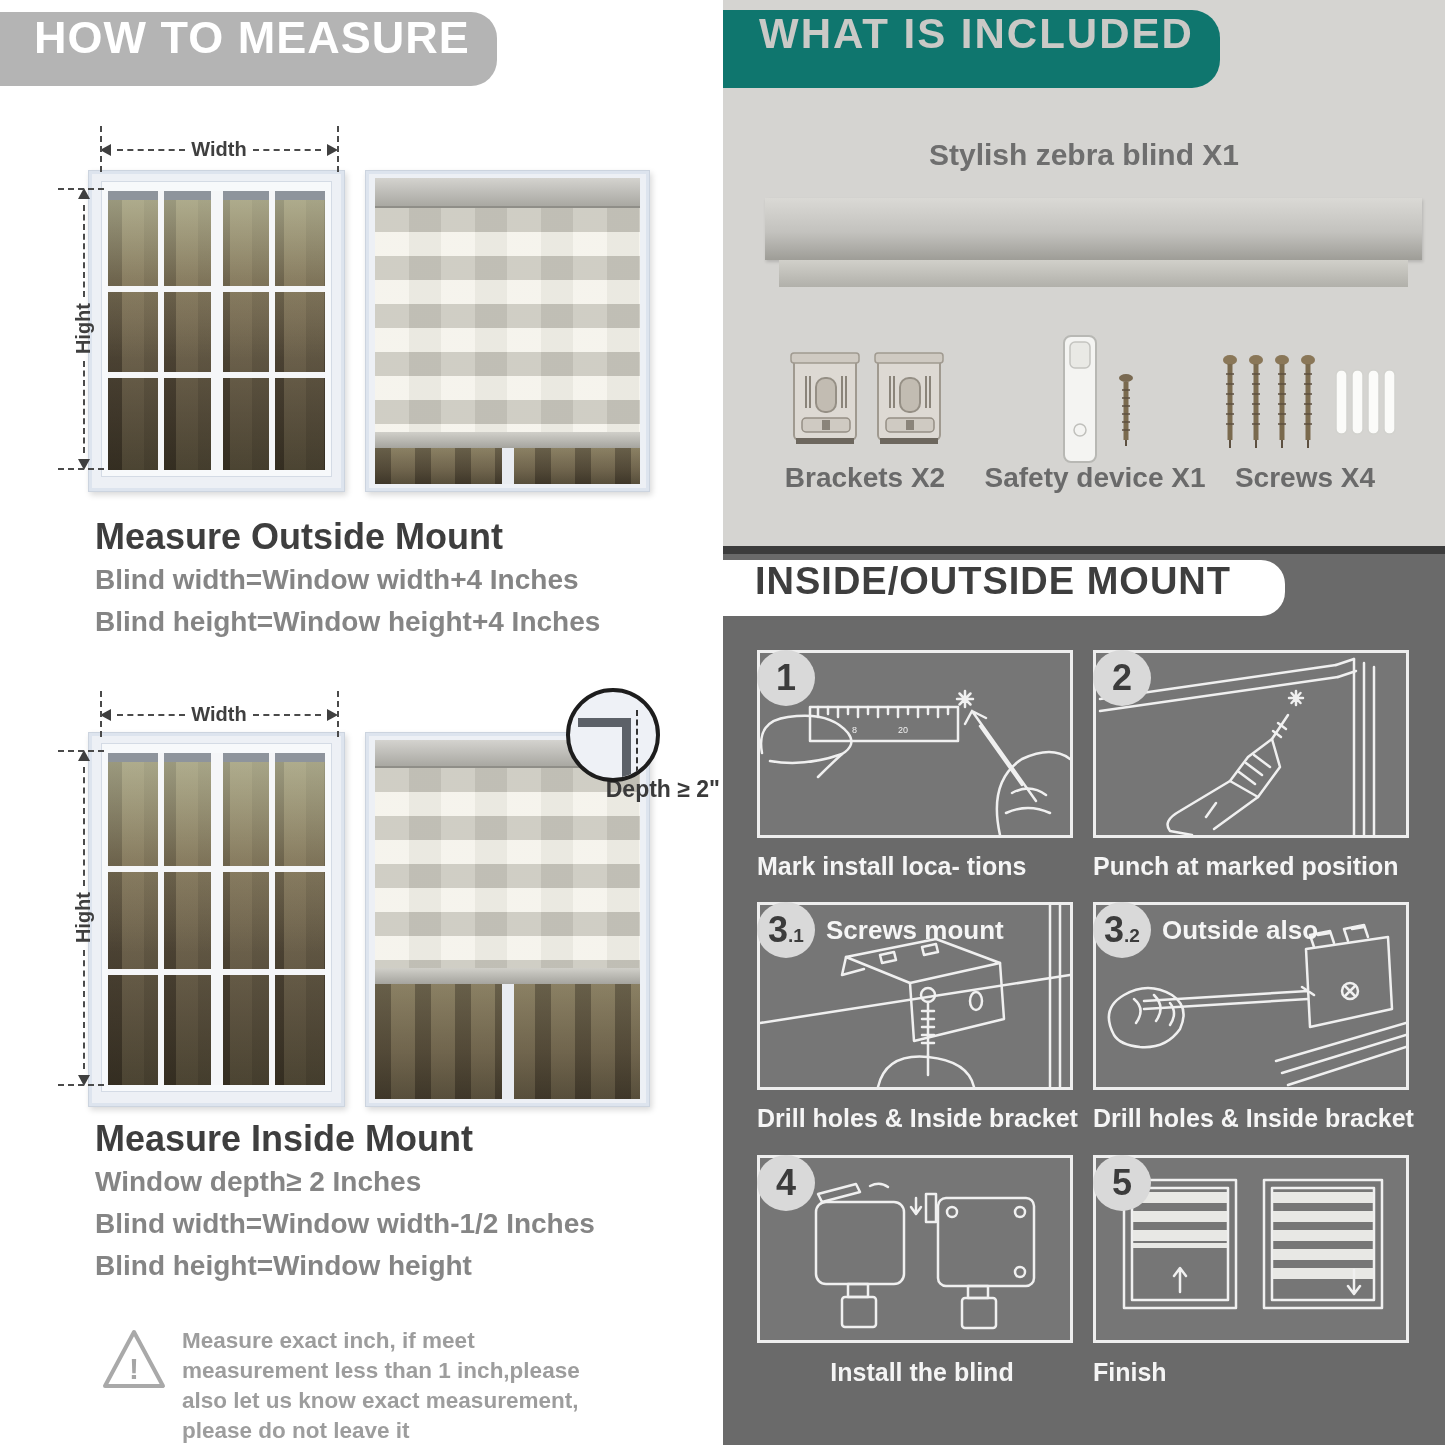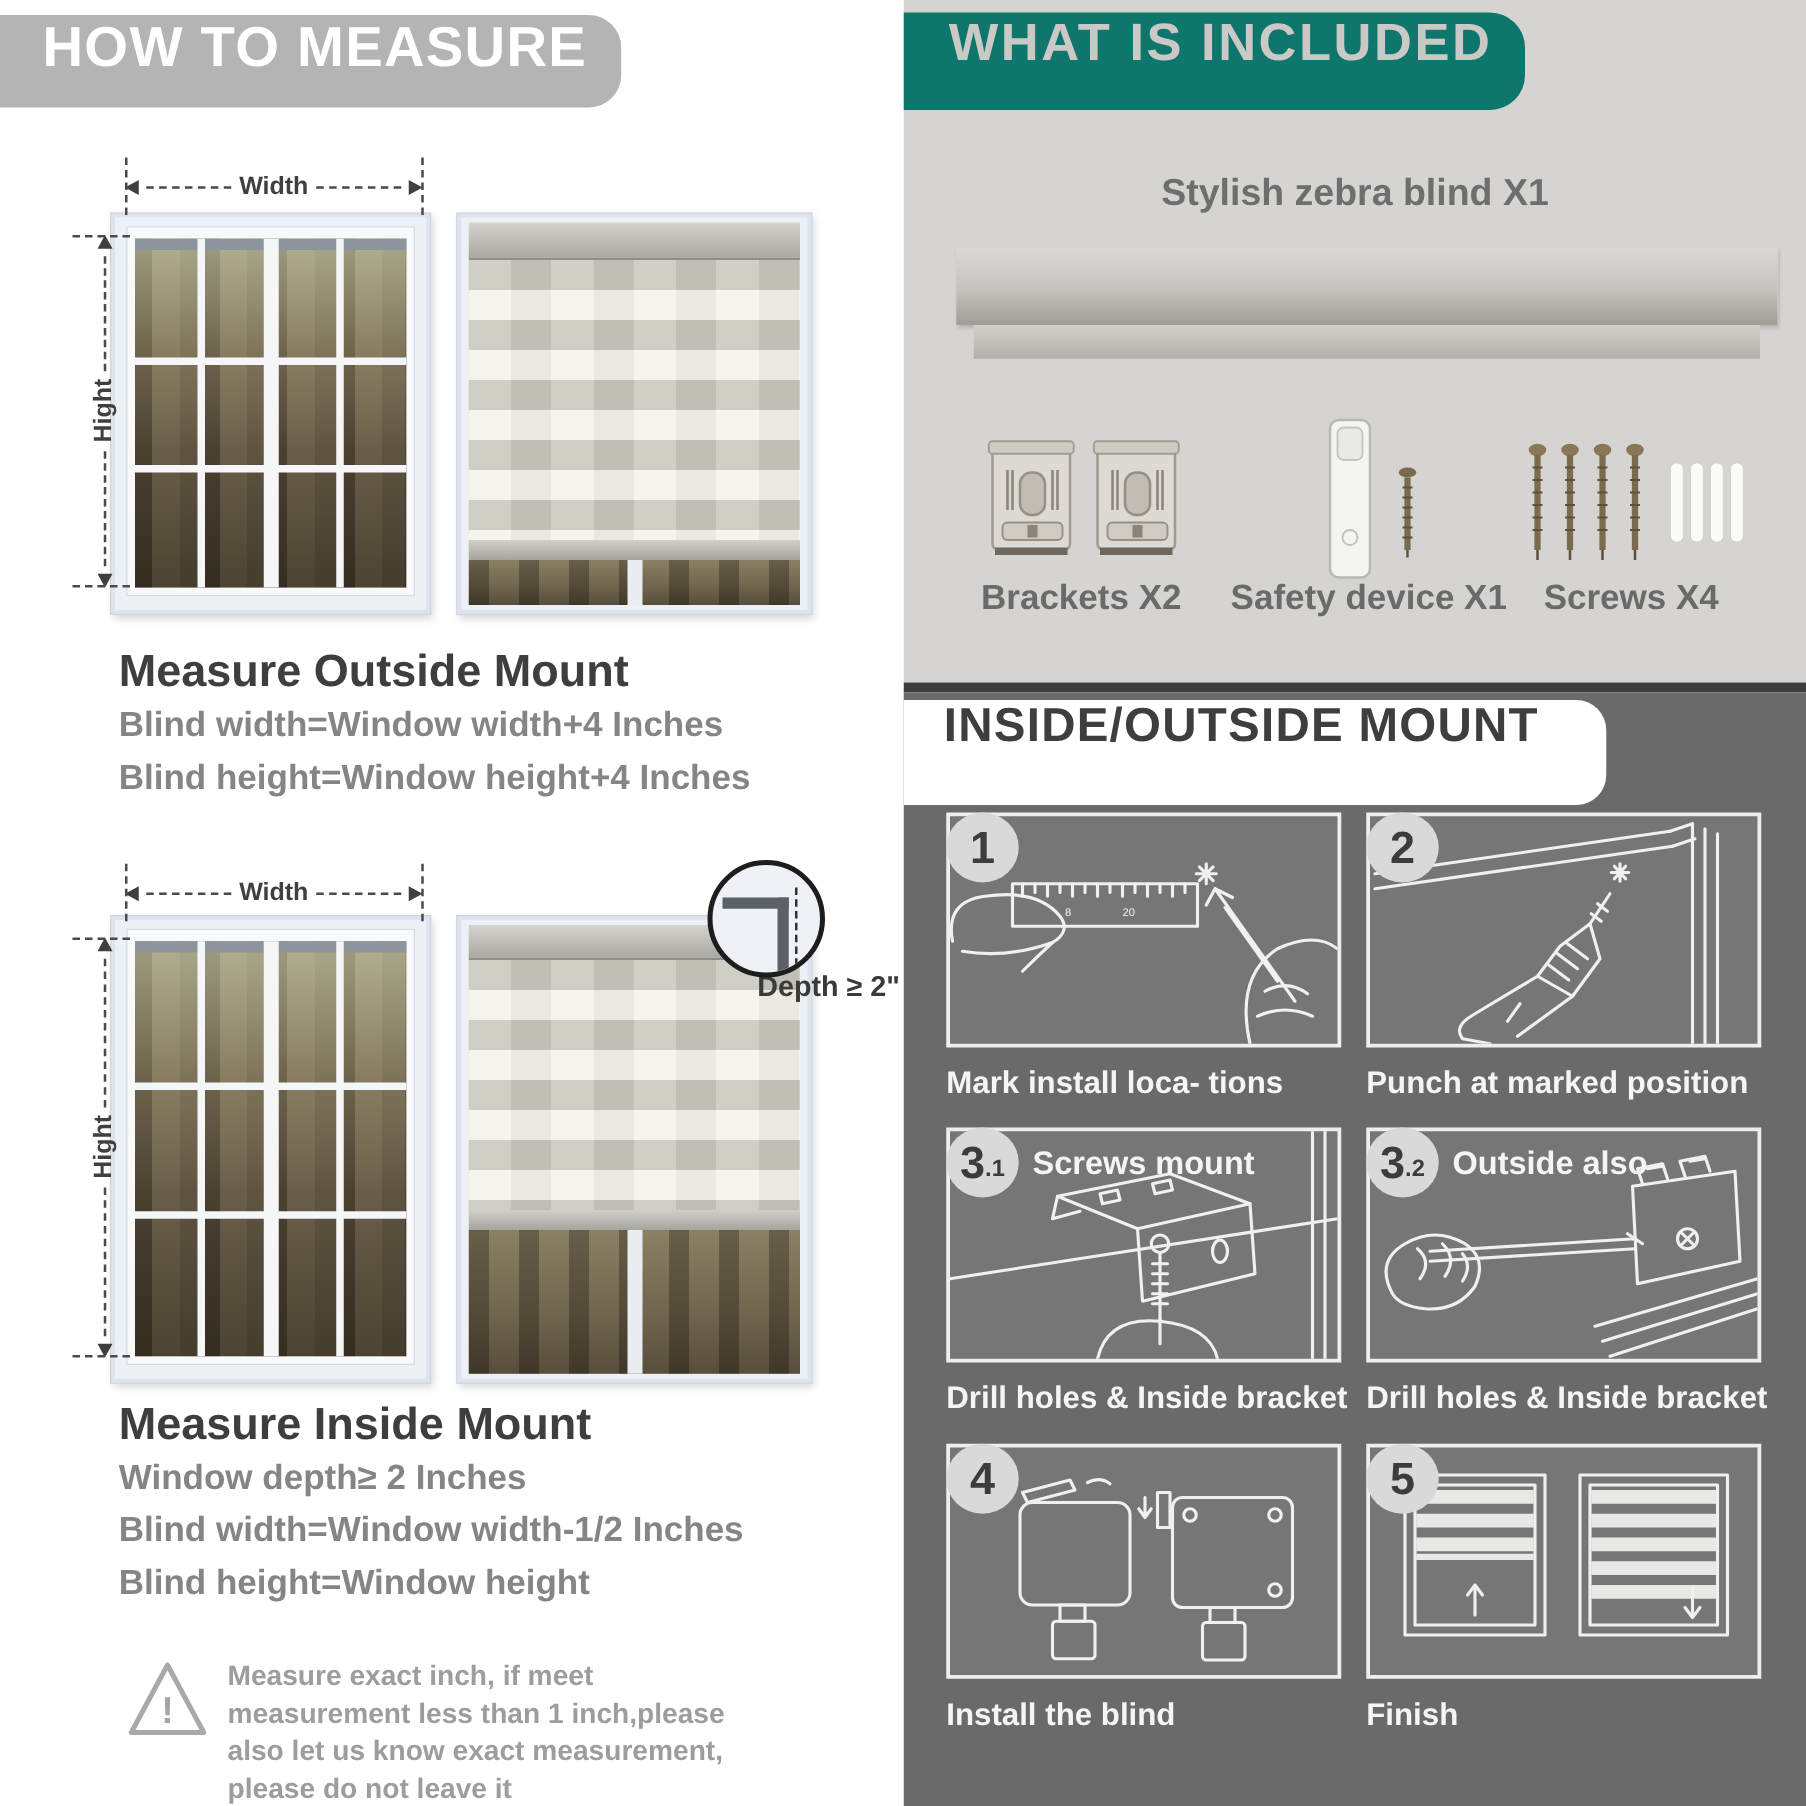--- a/index.html
+++ b/index.html
@@ -5,21 +5,21 @@
   * { margin:0; padding:0; box-sizing:border-box; }
   body { background:#ffffff; font-family:"Liberation Sans", sans-serif; }
   .page { position:relative; width:1445px; height:1445px; background:#fff; overflow:hidden; }
 
   
   .banner { position:absolute; display:flex; align-items:flex-start; font-weight:bold; }
   #how-banner { left:0; top:12px; width:497px; height:74px; background:var(--left_banner);
     border-radius:0 26px 26px 0; color:#fff; font-size:45px; padding-left:34px; letter-spacing:1px; }
   #incl-banner { left:723px; top:10px; width:497px; height:78px; background:#0f766e;
     border-radius:0 28px 28px 0; color:var(--muted_banner_text); font-size:42px; padding-left:36px; letter-spacing:2px; }
-  #mount-banner { left:723px; top:560px; width:562px; height:84px; background:#fff;
+  #mount-banner { left:723px; top:560px; width:562px; height:56px; background:#fff;
     border-radius:0 24px 24px 0; color:var(--heading_text); font-size:38px; padding-left:32px; letter-spacing:1px; }
 
   
   #incl-bg { position:absolute; left:723px; top:0; width:722px; height:546px; background:var(--light_bg); }
   #divider-bar { position:absolute; left:723px; top:546px; width:722px; height:8px; background:#3c3c3c; }
   #mount-bg { position:absolute; left:723px; top:554px; width:722px; height:891px; background:var(--dark_bg); }
 
   
   .h1 { position:absolute; font-weight:bold; font-size:36px; color:var(--heading_text); }
   .body-line { position:absolute; font-weight:bold; font-size:28px; color:var(--body_text); }
@@ -409,21 +409,21 @@
         <circle cx="260" cy="54" r="5"></circle>
         <circle cx="260" cy="114" r="5"></circle>
       <rect x="208" y="128" width="20" height="12"></rect>
       <rect x="202" y="140" width="34" height="30" rx="3"></rect>
     </svg>
     <div class="badge">
       <span class="badge-num">4</span>
         <span class="badge-sub"></span>
     </div>
   </div>
-  <div class="caption" style="left:757px; top:1358px;">Install the blind</div>
+  <div class="caption" style="left:757px; top:1358px;text-align:center;">Install the blind</div>
 
   <div class="panel" style="left:1093px; top:1155px;">
     <svg class="art" width="310" height="182" viewBox="0 0 310 182">
       <rect x="28" y="22" width="112" height="128"></rect>
       <rect x="36" y="30" width="96" height="112"></rect>
       <rect class="fillband" x="37" y="34" width="94" height="11"></rect>
       <rect class="fillband" x="37" y="53" width="94" height="11"></rect>
       <rect class="fillband" x="37" y="72" width="94" height="11"></rect>
       <rect class="fillband" x="37" y="85" width="94" height="5"></rect>
       <path d="M84 134 V112 M78 118 l6 -8 l6 8"></path>

